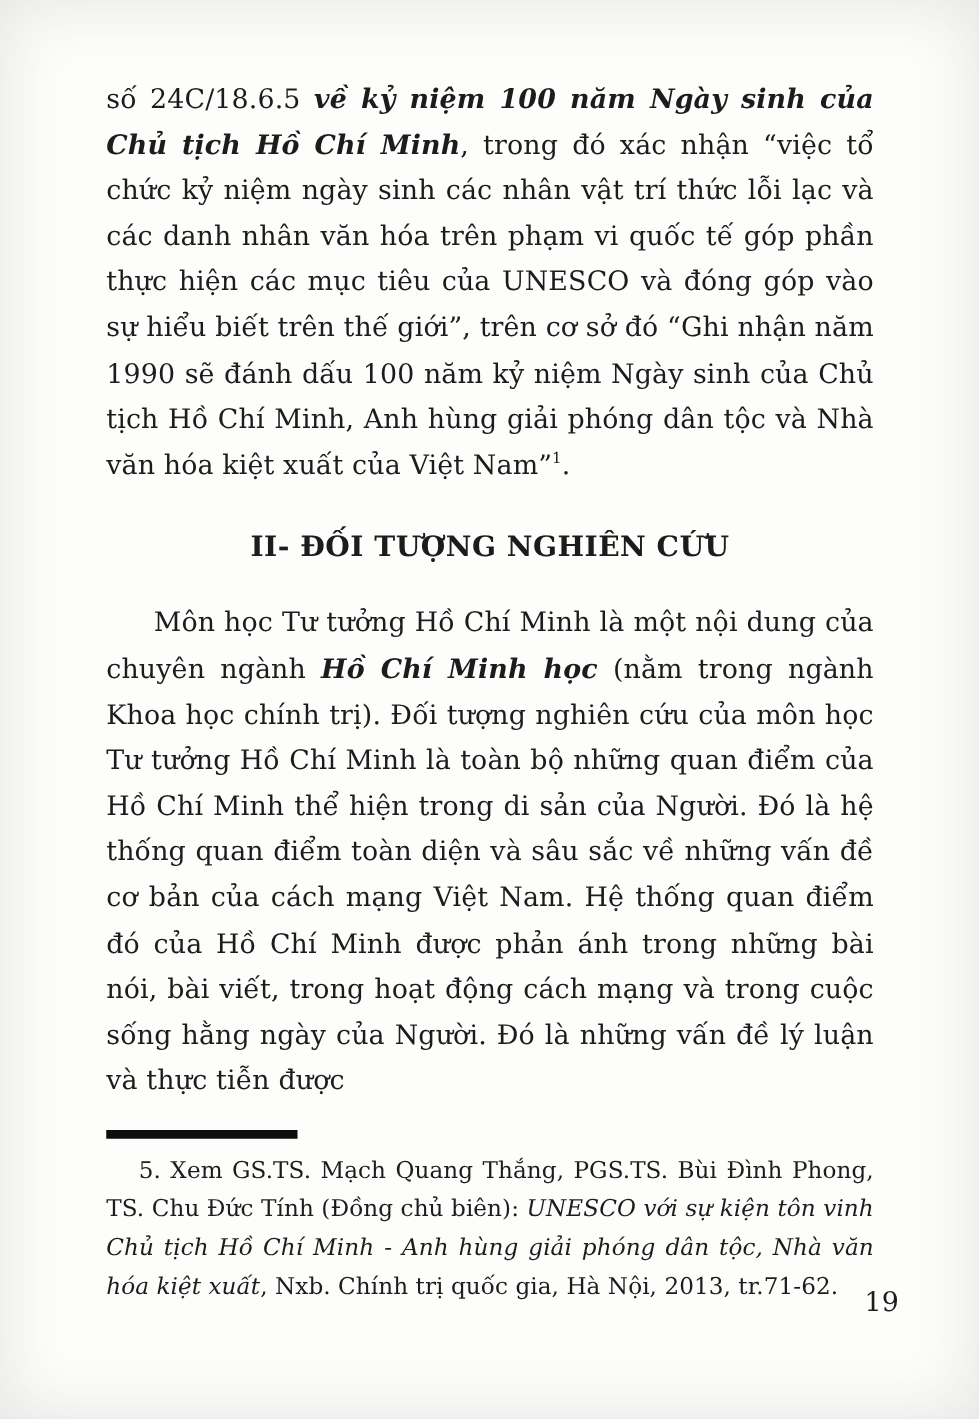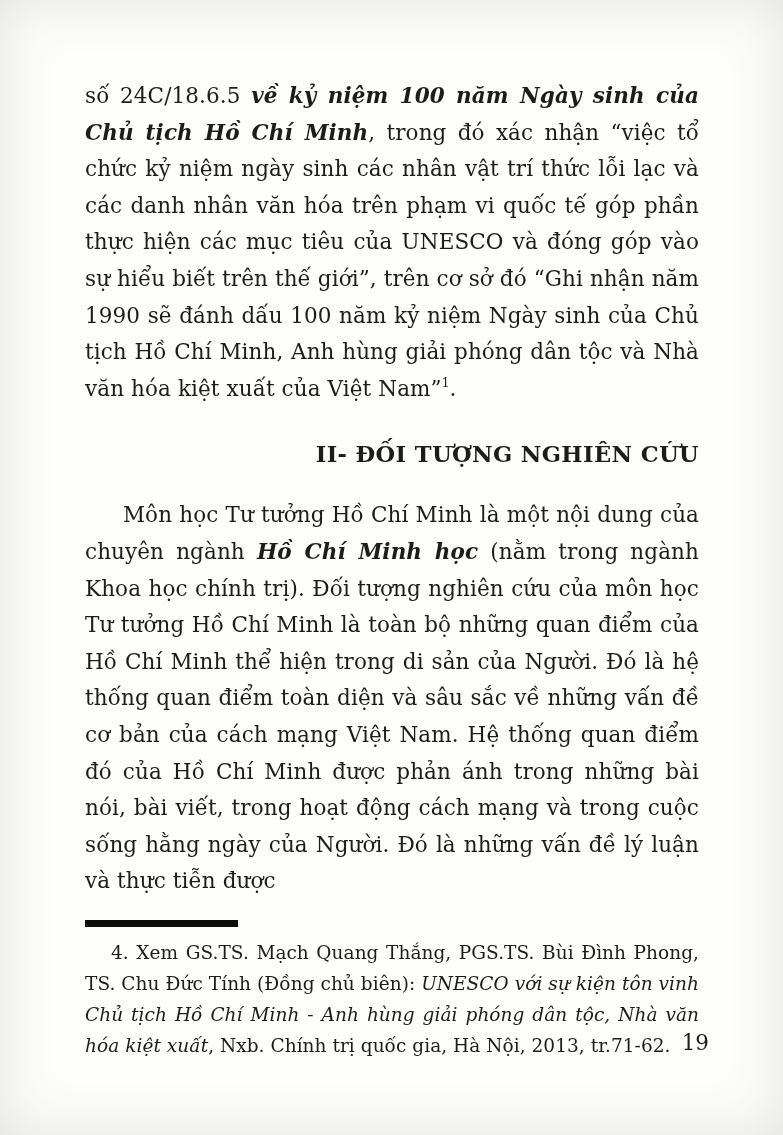--- a/index.html
+++ b/index.html
@@ -8,21 +8,21 @@
     background: #e9e9e7;
     font-family: "DejaVu Serif", "Liberation Serif", serif;
   }
   .page {
     position: relative;
     width: 783px;
     height: 1135px;
     margin: 0 auto;
     background: #fdfdfc;
     box-sizing: border-box;
-    padding: 78px 84px 0 85px;
+    padding: 62px 84px 0 85px;
     color: #1c1c1c;
     overflow: hidden;
     box-shadow: inset 0 0 55px rgba(70,70,70,0.14);
   }
   .body-text {
     margin: 0;
     font-size: 21.5px;
     line-height: 36.6px;
     text-align: justify;
     letter-spacing: 0.1px;
@@ -38,21 +38,21 @@
   }
   sup.fn-ref {
     font-size: 12px;
     line-height: 0;
     vertical-align: 9px;
   }
   .section-heading {
     margin: 34px 0 30px 0;
     font-size: 22.5px;
     font-weight: bold;
-    text-align: right;
+    text-align: center;
     letter-spacing: 0.4px;
   }
   .footnote-area {
     margin-top: 20px;
   }
   .footnote-rule {
     width: 153px;
     height: 7px;
     background: #0d0d0d;
     margin: 0 0 10px 0;
@@ -60,37 +60,37 @@
   .footnote-text {
     margin: 0;
     font-size: 18.5px;
     line-height: 31px;
     text-align: justify;
     text-indent: 26px;
     letter-spacing: 0.05px;
   }
   .page-number {
     position: absolute;
-    right: 74px;
+    right: 64px;
     bottom: 80px;
     font-size: 21.5px;
     color: #1c1c1c;
   }
 </style>
 </head>
 <body>
 
 <div class="page">
 
   <p class="body-text no-indent"><span>số 24C/18.6.5 </span><span class="em-strong">về kỷ niệm 100 năm Ngày sinh của Chủ tịch Hồ Chí Minh</span><span>, trong đó xác nhận “việc tổ chức kỷ niệm ngày sinh các nhân vật trí thức lỗi lạc và các danh nhân văn hóa trên phạm vi quốc tế góp phần thực hiện các mục tiêu của UNESCO và đóng góp vào sự hiểu biết trên thế giới”, trên cơ sở đó “Ghi nhận năm 1990 sẽ đánh dấu 100 năm kỷ niệm Ngày sinh của Chủ tịch Hồ Chí Minh, Anh hùng giải phóng dân tộc và Nhà văn hóa kiệt xuất của Việt Nam”</span><sup class="fn-ref">1</sup><span>.</span></p>
 
   <h2 class="section-heading">II- ĐỐI TƯỢNG NGHIÊN CỨU</h2>
 
   <p class="body-text indent"><span>Môn học Tư tưởng Hồ Chí Minh là một nội dung của chuyên ngành </span><span class="em-strong">Hồ Chí Minh học</span><span> (nằm trong ngành Khoa học chính trị). Đối tượng nghiên cứu của môn học Tư tưởng Hồ Chí Minh là toàn bộ những quan điểm của Hồ Chí Minh thể hiện trong di sản của Người. Đó là hệ thống quan điểm toàn diện và sâu sắc về những vấn đề cơ bản của cách mạng Việt Nam. Hệ thống quan điểm đó của Hồ Chí Minh được phản ánh trong những bài nói, bài viết, trong hoạt động cách mạng và trong cuộc sống hằng ngày của Người. Đó là những vấn đề lý luận và thực tiễn được</span></p>
 
   <div class="footnote-area">
     <div class="footnote-rule"></div>
-    <p class="footnote-text"><span>4. Xem GS.TS. Mạch Quang Thắng, PGS.TS. Bùi Đình Phong, TS. Chu Đức Tính (Đồng chủ biên): </span><span class="em-plain">UNESCO với sự kiện tôn vinh Chủ tịch Hồ Chí Minh - Anh hùng giải phóng dân tộc, Nhà văn hóa kiệt xuất</span><span>, Nxb. Chính trị quốc gia, Hà Nội, 2013, tr.71-62.</span></p>
+    <p class="footnote-text"><span>5. Xem GS.TS. Mạch Quang Thắng, PGS.TS. Bùi Đình Phong, TS. Chu Đức Tính (Đồng chủ biên): </span><span class="em-plain">UNESCO với sự kiện tôn vinh Chủ tịch Hồ Chí Minh - Anh hùng giải phóng dân tộc, Nhà văn hóa kiệt xuất</span><span>, Nxb. Chính trị quốc gia, Hà Nội, 2013, tr.71-62.</span></p>
   </div>
 
   <div class="page-number">19</div>
 
 </div>
 
 </body></html>

